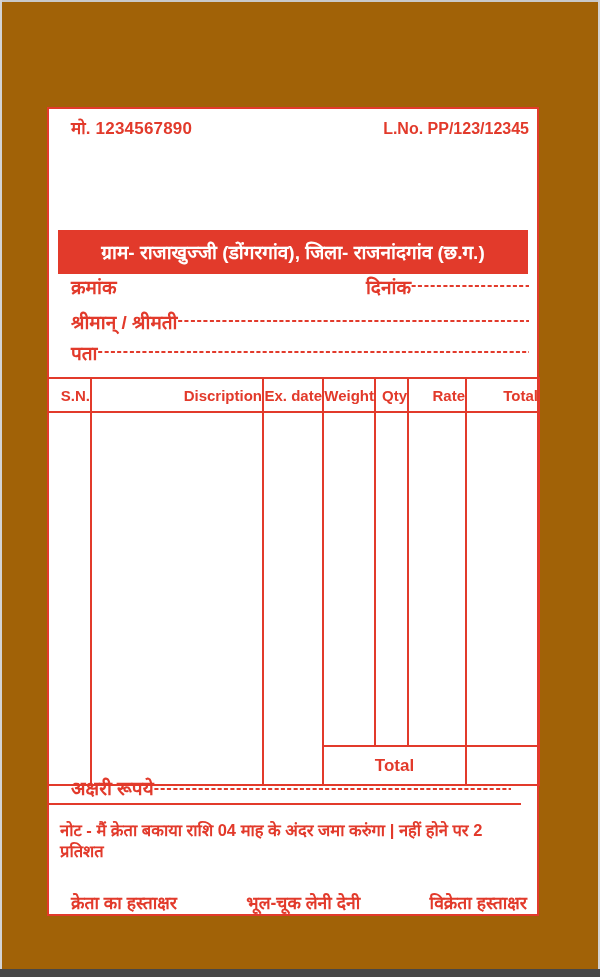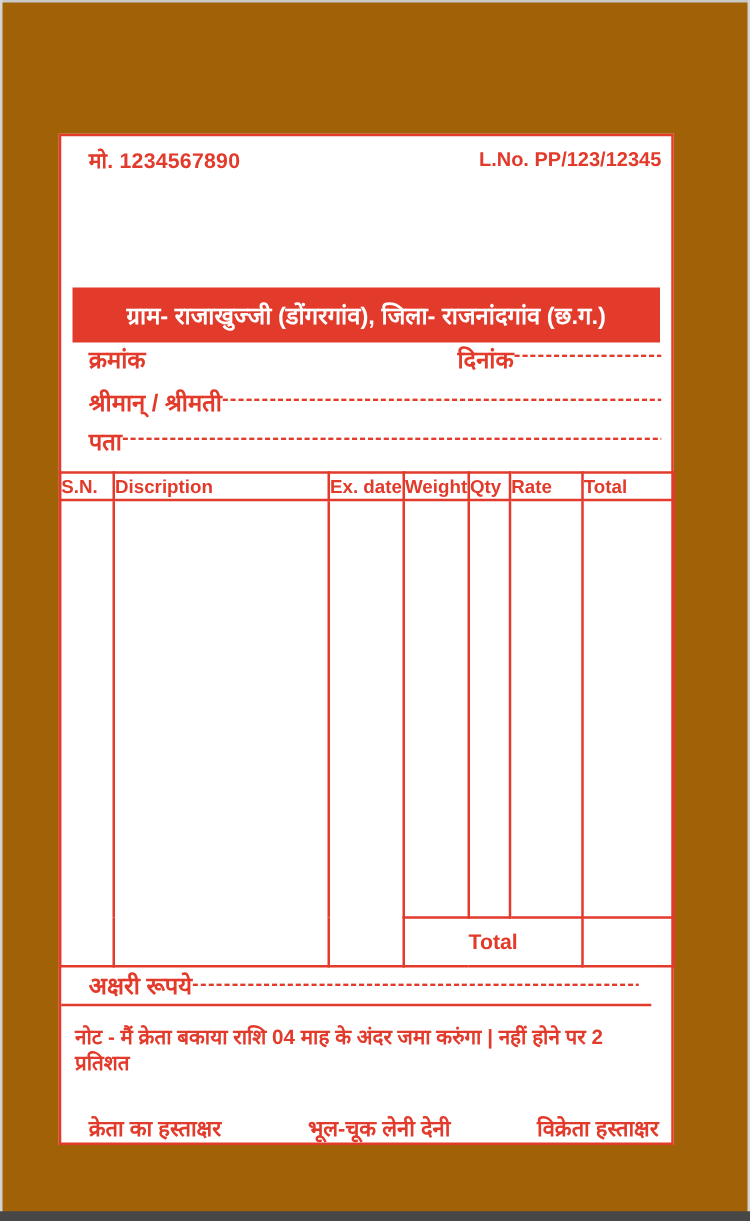--- a/index.html
+++ b/index.html
@@ -41,21 +41,21 @@
     overflow:hidden; white-space:nowrap; letter-spacing:1px; font-size:16px;
     flex:1; line-height:22px;
   }
   .fill-fixed { flex:0 0 118px; }
 
   table.items {
     position:absolute; top:268px; left:-2px; width:calc(100% + 4px);
     border-collapse:collapse; table-layout:fixed;
   }
   table.items th, table.items td { border:2px solid #e23a2b; }
-  table.items th { height:22px; font-size:15px; text-align:left; }
+  table.items th { height:34px; font-size:15px; text-align:right; }
   td.bodycell { height:334px; vertical-align:top; }
   tr.total-row td { height:39px; }
   td.total-label { text-align:center; font-size:17px; }
 
   .aksari {
     position:absolute; left:0; right:16px; top:664px; height:32px;
     border-bottom:2px solid #e23a2b; display:flex; align-items:center;
     padding:0 10px 0 22px; font-size:19px;
   }
   .note { position:absolute; left:11px; right:10px; top:711px; font-size:16.5px; line-height:1.28; }

